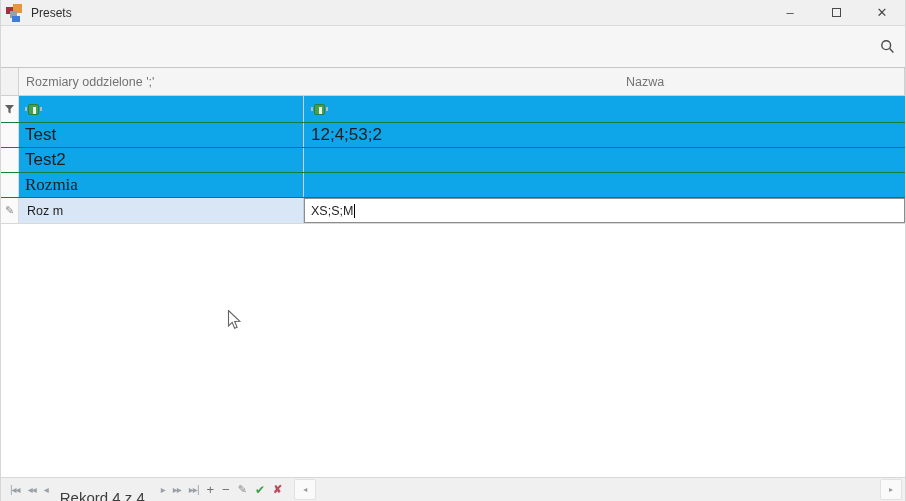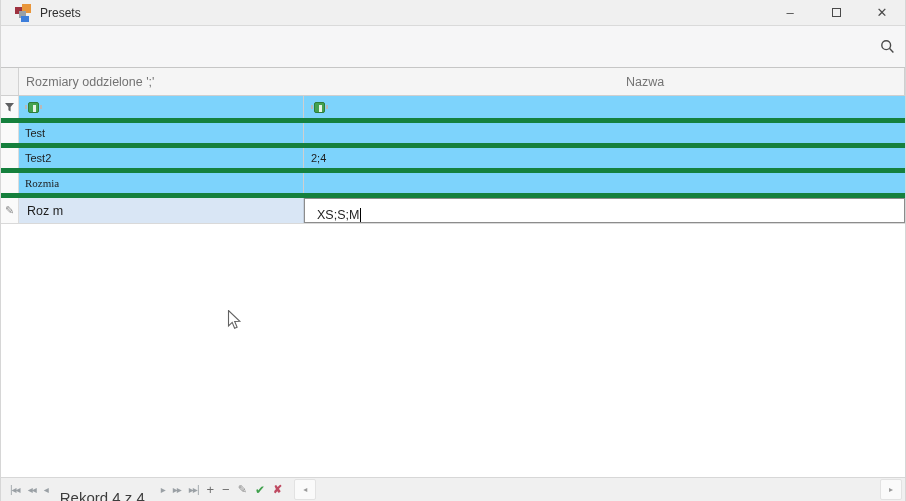--- a/index.html
+++ b/index.html
@@ -8,21 +8,21 @@
 
   .window {
     position:relative; width:906px; height:501px; background:#ffffff;
     border-left:1px solid #d6d6d6; border-right:1px solid #d6d6d6;
     display:flex; flex-direction:column; overflow:hidden;
   }
 
   
   .titlebar {
     height:26px; flex:0 0 26px; background:#f0f0f0; border-bottom:1px solid #dadada;
-    display:flex; align-items:center; padding-left:14px;
+    display:flex; align-items:center; padding-left:5px;
   }
   .app-icon { position:relative; width:18px; height:18px; margin-right:7px; }
   .app-icon i { position:absolute; display:block; }
   .app-icon .sq-red    { left:0;  top:3;  width:7px; height:7px; background:#9e3240; top:3px; }
   .app-icon .sq-orange { left:7px; top:0; width:9px; height:9px; background:#e9963b; }
   .app-icon .sq-gray   { left:4px; top:7px; width:7px; height:7px; background:#9aa0a6; }
   .app-icon .sq-blue   { left:6px; top:12px; width:8px; height:6px; background:#3d7edb; }
   .title-text { font-size:12px; color:#2e2e2e; }
   .win-controls { margin-left:auto; display:flex; height:100%; }
   .win-btn { width:46px; height:100%; display:flex; align-items:center; justify-content:center;
@@ -38,41 +38,41 @@
   .search-wrap { margin-left:auto; display:flex; align-items:center; }
 
   
   .grid-header { height:28px; flex:0 0 28px; background:#f5f5f5; border-bottom:1px solid #cfcfcf; display:flex; }
   .ind-cell { width:18px; flex:0 0 18px; border-right:1px solid #d2d2d2; background:#f2f2f2;
               display:flex; align-items:center; justify-content:center; }
   .hdr-cell { font-size:12.5px; color:#737373; display:flex; align-items:center; }
   .col-name  { width:285px; flex:0 0 285px; border-right:1px solid #cfcfcf; padding-left:6px; }
   .col-sizes { flex:1 1 auto; padding-left:7px; }
 
-  .grid-row { height:25px; flex:0 0 25px; background:#7dd3fc; border-bottom:5px solid #15803d; display:flex;
-              font-size:11px; color:#1e1e1e; }
+  .grid-row { height:25px; flex:0 0 25px; background:#0ea5e9; border-bottom:1px solid #15803d; display:flex;
+              font-size:17px; color:#1e1e1e; }
   .grid-row .ind-cell { background:#fafafa; border-right:1px solid #dcdcdc; }
   .grid-row .cell { display:flex; align-items:center; }
   .filter-row { height:27px; flex:0 0 27px; }
 
   
   .afr-icon { display:flex; align-items:center; }
   .afr-tick { width:2px; height:4px; background:#b9b9b9; }
   .afr-box  { width:11px; height:11px; margin:0 1px; background:#44a24f; border:1px solid #2e7d39;
               border-radius:2px; position:relative; }
   .afr-box i { position:absolute; left:4px; top:2px; width:3px; height:7px; background:#e6f4e8; display:block; }
 
   
   .edit-row { height:26px; flex:0 0 26px; border-bottom:1px solid #d9d9d9; display:flex; font-size:12.5px; color:#1e1e1e; }
   .edit-row .ind-cell { background:#fafafa; border-right:1px solid #dcdcdc; color:#8d8d8d; font-size:11px; }
   .edit-name-cell { width:285px; flex:0 0 285px; background:#d9e6f5; border-right:1px solid #c4cfdd;
                     display:flex; align-items:center; padding-left:8px; }
   .edit-editor-cell { flex:1 1 auto; position:relative; }
   .inline-editor { position:absolute; inset:0; background:#fff; border:1px solid #8c8c8c;
-                   display:flex; align-items:flex-end; padding-left:12px; }
+                   display:flex; align-items:center; padding-left:6px; }
   .caret { width:1px; height:14px; background:#000; margin-left:1px; }
 
   .grid-empty { flex:1 1 auto; background:#ffffff; }
 
   
   .footer { height:24px; flex:0 0 24px; background:#f0f0f0; border-top:1px solid #d7d7d7;
             display:flex; align-items:center; padding:0 3px 0 5px; }
   .nav-btn { font-size:10px; color:#9aa0a5; padding:0 4px; letter-spacing:-1px; line-height:1; }
   .nav-btn.dark { color:#6e6e6e; font-size:13px; letter-spacing:0; }
   .nav-btn.pencil { color:#8d8d8d; font-size:11px; letter-spacing:0; }
@@ -151,25 +151,25 @@
             <i></i>
           </span>
           <span class="afr-tick"></span>
       </span>
     </div>
   </div>
 
   <div class="grid-row">
     <div class="ind-cell"></div>
     <div class="cell col-name" style="padding-left:6px;">Test</div>
+    <div class="cell col-sizes">12;4;53;2</div>
   </div>
   <div class="grid-row">
     <div class="ind-cell"></div>
     <div class="cell col-name" style="padding-left:6px;">Test2</div>
-    <div class="cell col-sizes">2;4</div>
   </div>
   <div class="grid-row">
     <div class="ind-cell"></div>
     <div class="cell col-name" style="padding-left:6px;font-family:Liberation Serif, serif;">Rozmia</div>
   </div>
 
   <div class="edit-row">
     <div class="ind-cell">
       <span>✎</span>
     </div>

